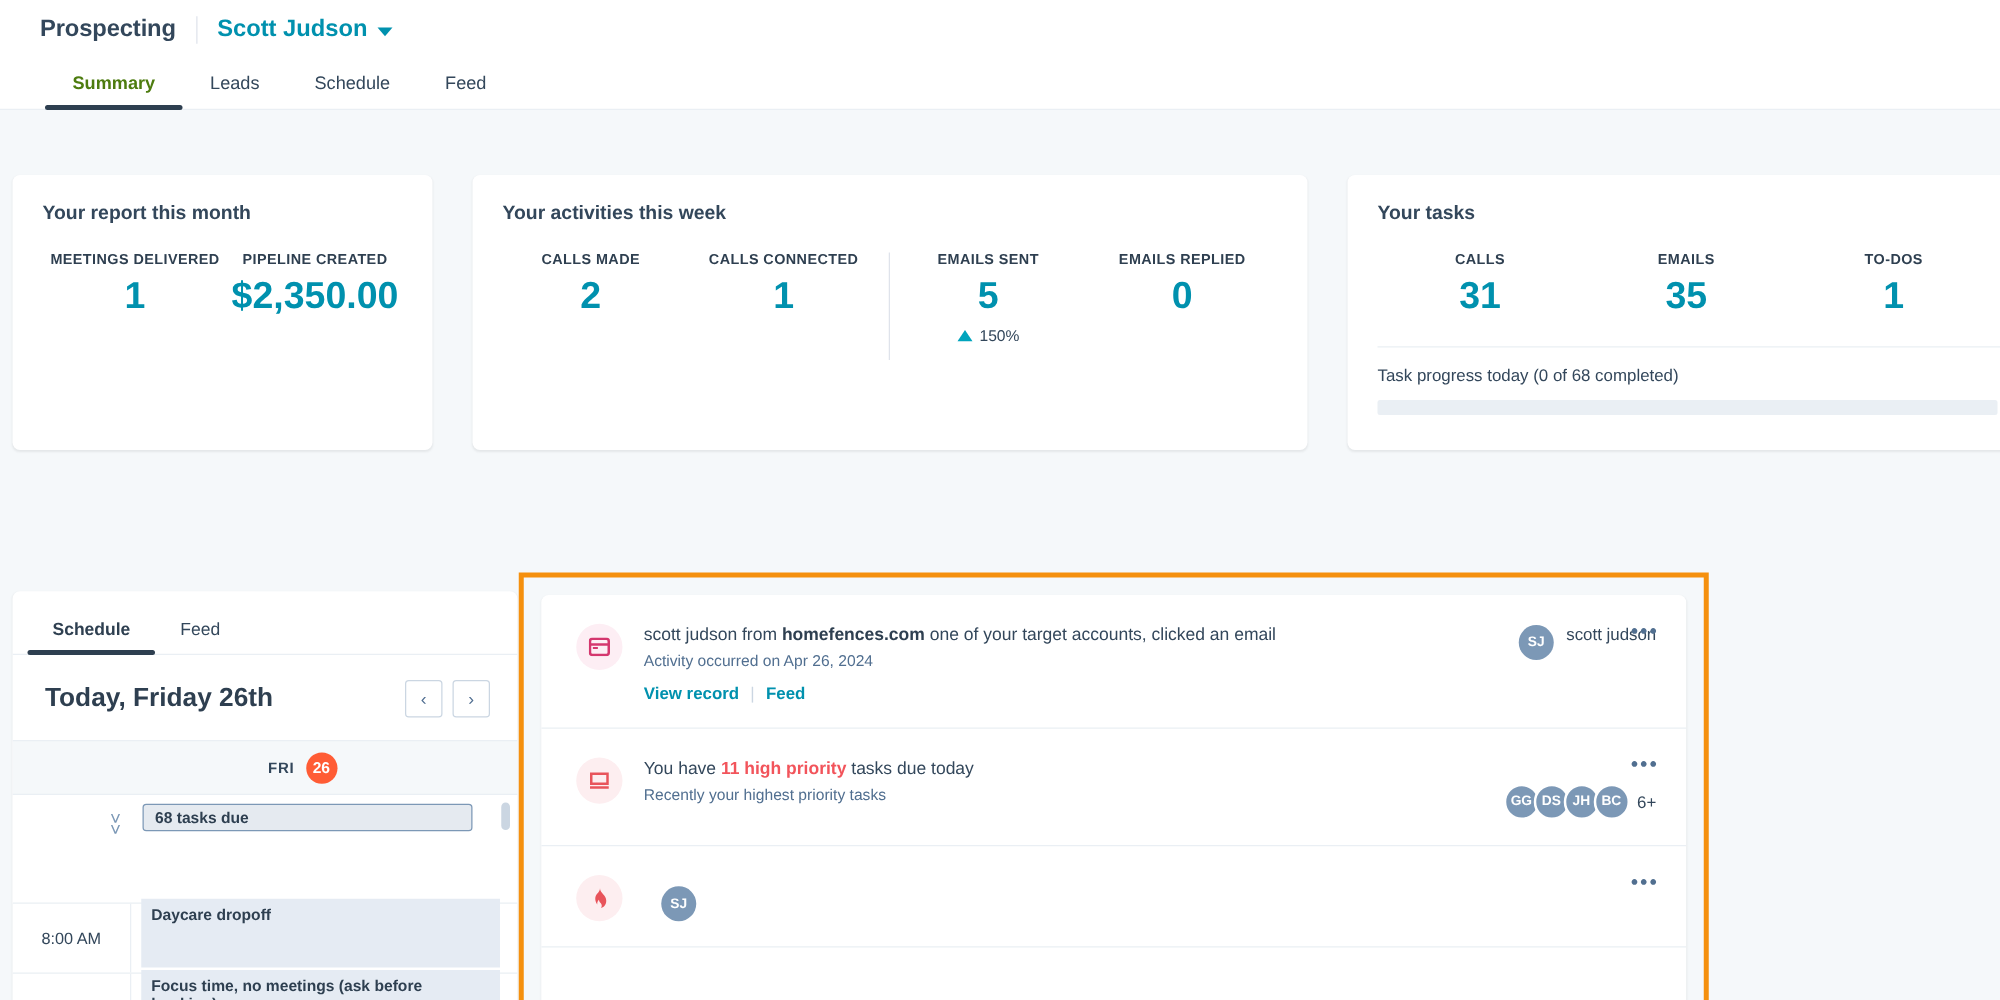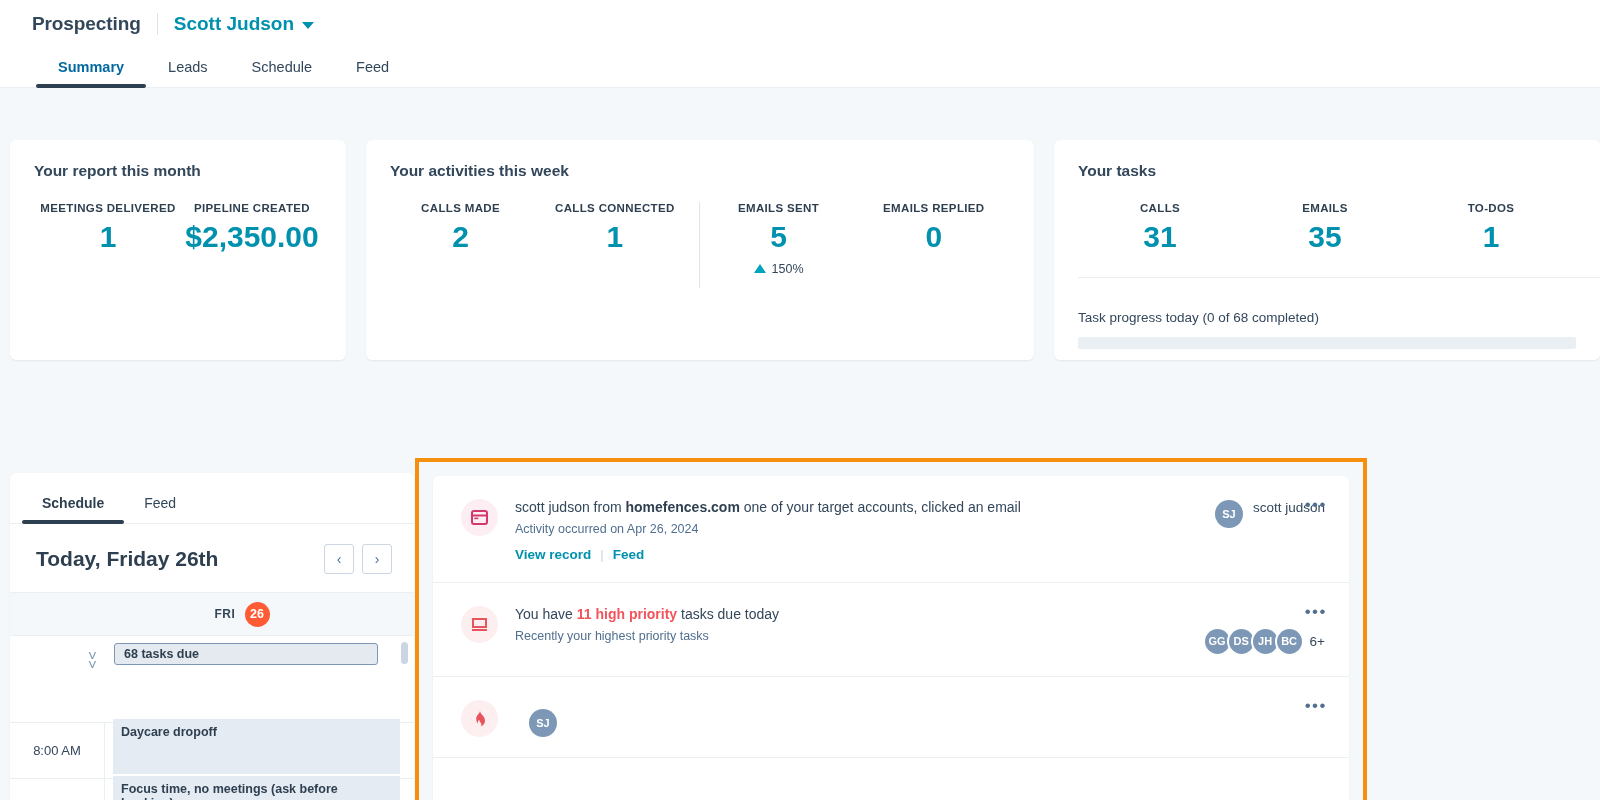--- a/index.html
+++ b/index.html
@@ -58,40 +58,40 @@
   }
   .tab {
     font-size: 14.5px;
     color: #33475b;
     padding: 0 22px 12px 22px;
     cursor: pointer;
     position: relative;
   }
   .tab.active {
     font-weight: bold;
-    color: #0369a1;
+    color: #4d7c0f;
   }
   .tab.active:after {
     content: "";
     position: absolute;
     left: 0; right: 0; bottom: -1px;
     height: 4px;
     background: #2e3f50;
     border-radius: 2px;
   }
   
   .body-area {
     position: relative;
     height: 712px;
     background: #f5f8fa;
   }
   
   .stats-row {
     display: flex;
-    gap: 20px;
+    gap: 32px;
     padding: 52px 0 0 10px;
   }
   .card {
     background: #fff;
     border-radius: 6px;
     box-shadow: 0 1px 2px rgba(0,0,0,0.07);
     padding: 22px 24px 0 24px;
   }
   .card-title {
     font-size: 15.5px;
@@ -138,21 +138,21 @@
     margin: 0 0 0 0;
     align-self: stretch;
   }
   .progress-sep {
     height: 1px; background: #eaeff4;
     margin: 24px -24px 0 0;
   }
   .progress-label {
     font-size: 13.5px;
     color: #33475b;
-    margin-top: 32px;
+    margin-top: 15px;
   }
   .progress-track {
     height: 12px;
     background: #eaeff4;
     border-radius: 2px;
     margin-top: 12px;
   }
   
   .schedule-panel {
     position: absolute;

